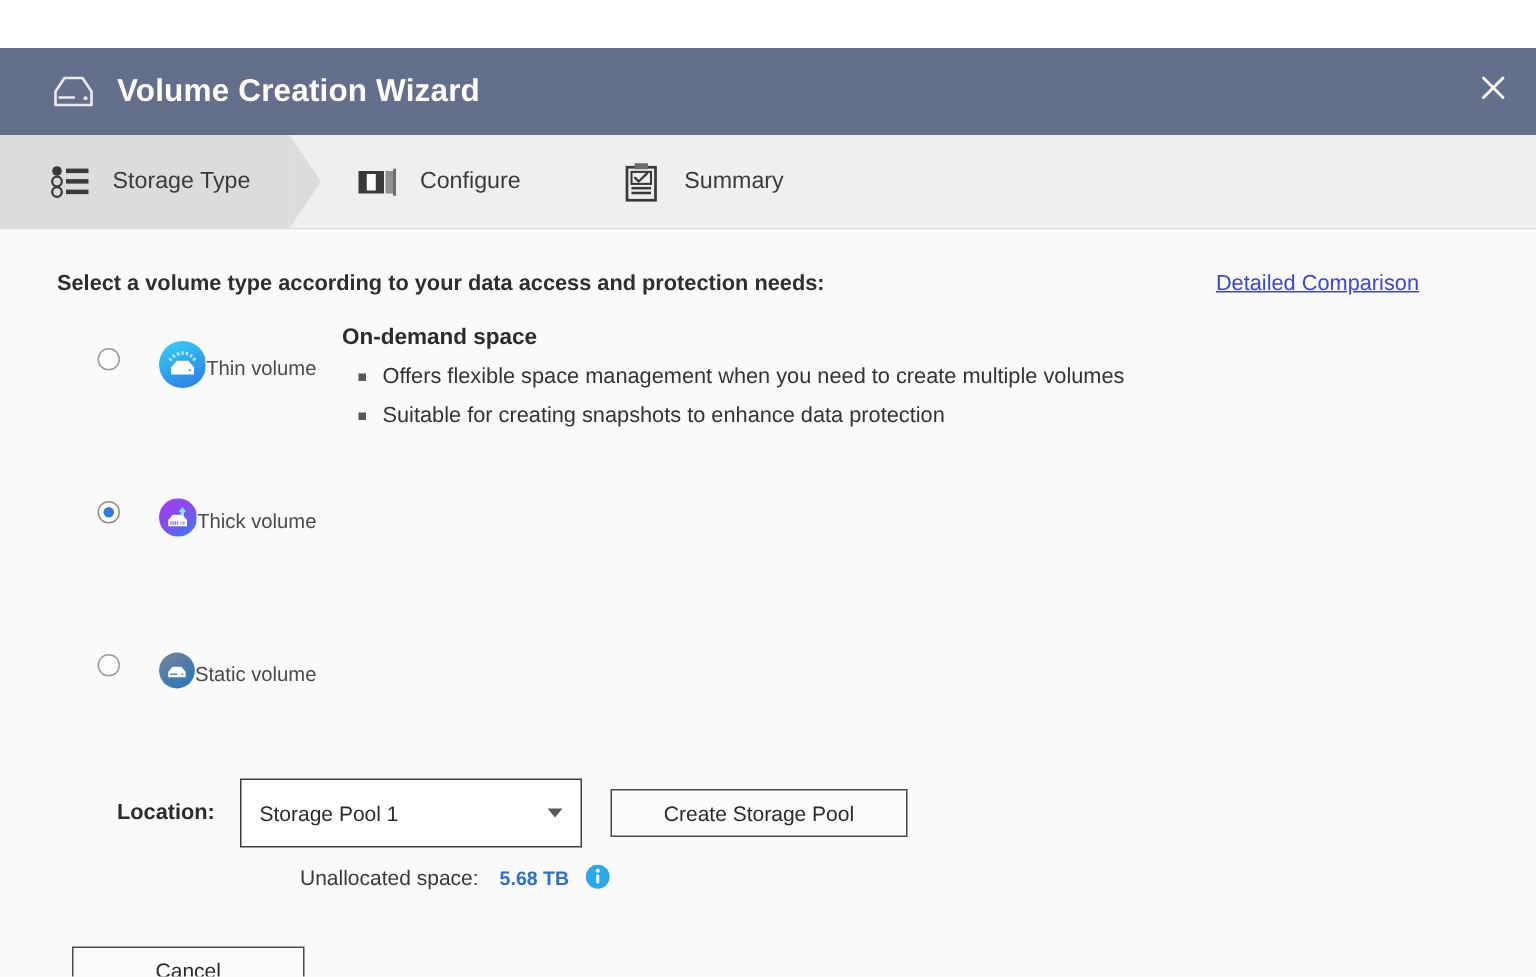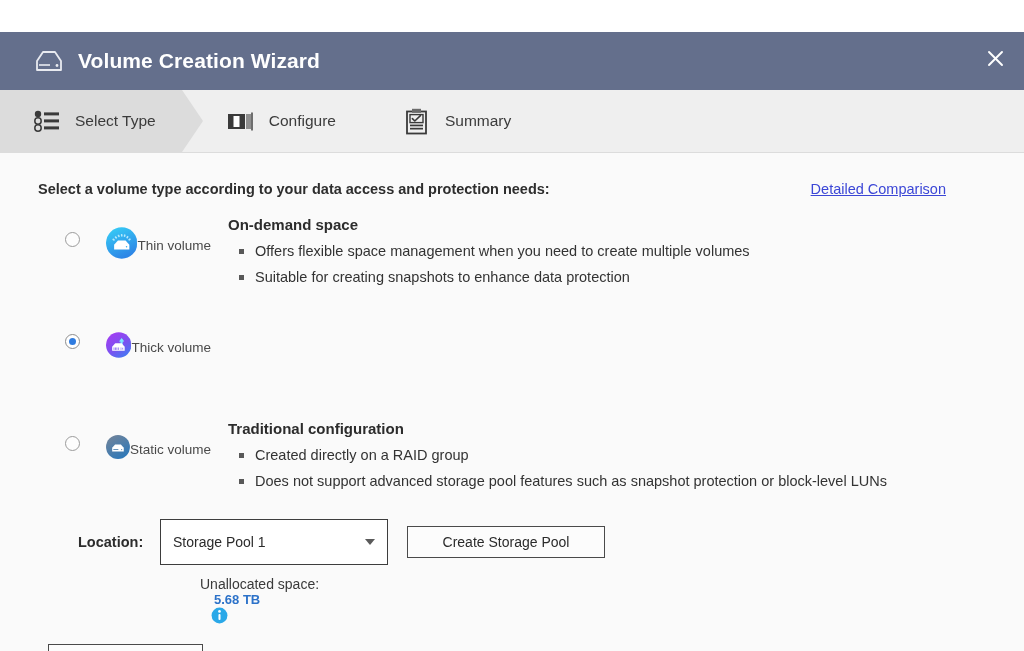--- a/index.html
+++ b/index.html
@@ -283,24 +283,23 @@
     font-family: "Liberation Sans", sans-serif;
   }
   .create-pool-btn {
     width: 198px;
     height: 32px;
     margin-left: 19px;
   }
 
   .unalloc-row {
     display: flex;
-    align-items: flex-start;
+    align-items: flex-end;
     margin-top: 11px;
     padding-left: 162px;
-    flex-direction: column;
   }
   .unalloc-label {
     font-size: 14px;
     color: #3a3a3a;
   }
   .unalloc-value {
     font-size: 13px;
     color: #2c72c9;
     font-weight: bold;
     margin-left: 14px;
@@ -355,21 +354,21 @@
       <span class="step-icon">
         <svg width="26" height="22" viewBox="0 0 26 22">
           <circle cx="4" cy="4" r="3.2" fill="#3a3a3a"></circle>
           <circle cx="4" cy="11" r="3.2" fill="none" stroke="#3a3a3a" stroke-width="1.5"></circle>
           <circle cx="4" cy="18" r="3.2" fill="none" stroke="#3a3a3a" stroke-width="1.5"></circle>
           <rect x="10" y="2.4" width="15" height="3" fill="#3a3a3a"></rect>
           <rect x="10" y="9.4" width="15" height="3" fill="#3a3a3a"></rect>
           <rect x="10" y="16.4" width="15" height="3" fill="#3a3a3a"></rect>
         </svg>
       </span>
-      <span class="step-label">Select Type</span>
+      <span class="step-label">Storage Type</span>
     </div>
 
     <div class="step">
       <span class="step-icon">
         <svg width="27" height="22" viewBox="0 0 27 22">
           <rect x="1" y="4" width="17" height="15" fill="#3a3a3a"></rect>
           <rect x="6.5" y="6" width="6" height="11" fill="#ffffff"></rect>
           <rect x="19" y="4" width="5" height="15" fill="#8f8f8f"></rect>
           <rect x="24" y="2.5" width="2" height="18" fill="#6e6e6e"></rect>
         </svg>
@@ -484,31 +483,20 @@
                 <stop offset="100%" stop-color="#2a78bb"></stop>
               </linearGradient>
             </defs>
             <circle cx="31" cy="31" r="31" fill="url(#gStatic)"></circle>
             <path d="M16 42.5 V33 L23.5 24.5 H38.5 L46 33 V42.5 Z" fill="#ffffff"></path>
             <line x1="19" y1="37.5" x2="32" y2="37.5" stroke="#5b8ab4" stroke-width="2.4"></line>
             <circle cx="40.5" cy="37.5" r="1.6" fill="#5b8ab4"></circle>
           </svg>
           <div class="vol-caption">Static volume</div>
         </div>
-        <div class="desc-cell">
-          <div class="desc-title">Traditional configuration</div>
-          <div class="bullet">
-            <span class="bullet-mark"></span>
-            <span class="bullet-text">Created directly on a RAID group</span>
-          </div>
-          <div class="bullet">
-            <span class="bullet-mark"></span>
-            <span class="bullet-text">Does not support advanced storage pool features such as snapshot protection or block-level LUNs</span>
-          </div>
-        </div>
       </div>
     </div>
 
     <div class="location-row">
       <div class="location-label">Location:</div>
       <div class="select-box">
         <span>Storage Pool 1</span>
         <span class="caret"></span>
       </div>
       <div class="btn create-pool-btn">Create Storage Pool</div>

